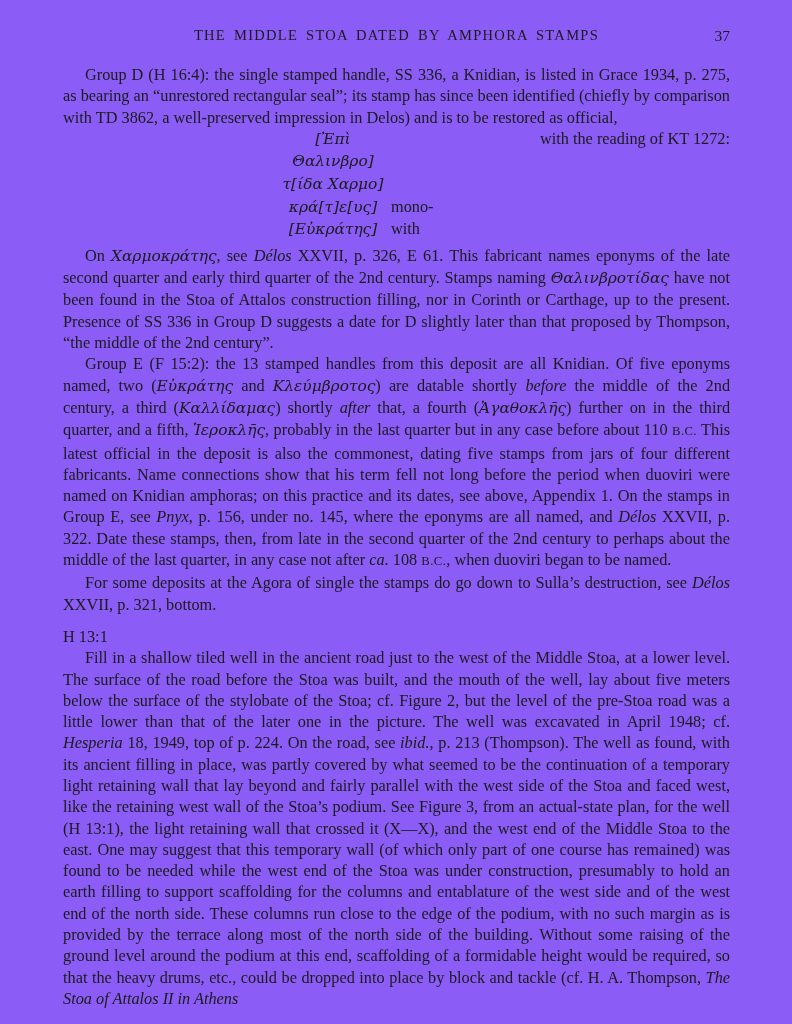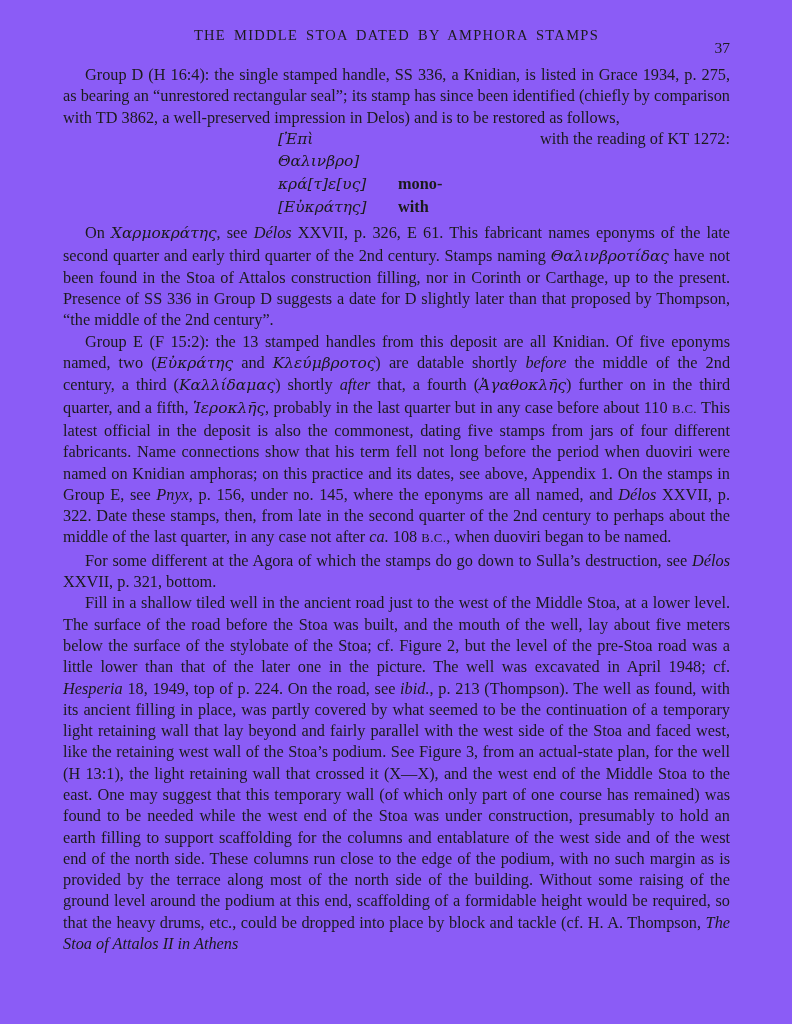--- a/index.html
+++ b/index.html
@@ -4,59 +4,64 @@
 <style>
   * { margin:0; padding:0; box-sizing:border-box; }
   html, body { background:#e9e9e9; }
   .page {
     position:relative; width:792px; height:1024px; margin:0 auto;
     background:#8b5cf6; color:#1b1b1b; overflow:hidden;
     font-family:"Liberation Serif", serif;
   }
   .header { position:absolute; top:27px; left:63px; width:667px; height:22px; }
   .title  { text-align:center; font-size:14.5px; letter-spacing:1.3px; word-spacing:3px; }
-  .pagenum{ position:absolute; right:0px; top:12px; font-size:15.5px; }
+  .pagenum{ position:absolute; right:0px; top:0; font-size:15.5px; }
   .body   {
     position:absolute; top:64px; left:63px; width:667px;
     font-size:16.3px; line-height:21.3px; text-align:justify;
   }
   p.para { text-indent:22px; margin:0; }
   .line-block { text-indent:0; text-align:right; }
   .it { font-style:italic;margin-top:24px; }
   .gk { font-family:"DejaVu Serif", serif; font-style:italic; font-size:15.4px; }
   .sc { font-size:0.78em; letter-spacing:0.4px; }
   .inscription { margin:-21.3px 0 4px 215px; line-height:22.6px; text-align:left; }
   .insc-line { display:flex; }
-  .insc-greek { display:inline-block; width:110px; }
-  .insc-gloss { margin-left:10px;font-weight:bold; }
+  .insc-greek { display:inline-block; width:110px; text-align:center; }
+  .insc-gloss { margin-left:3px; }
   .heading { margin-top:11px; text-align:left; }
 </style>
 </head>
 <body>
 
 <div class="page">
   <div class="header">
     <div class="title">THE MIDDLE STOA DATED BY AMPHORA STAMPS</div>
     <div class="pagenum">37</div>
   </div>
   <div class="body" id="page-body">
-      <p class="para"><span class="">Group D (H 16:4): the single stamped handle, SS 336, a Knidian, is listed in Grace 1934, p. 275, as bearing an “unrestored rectangular seal”; its stamp has since been identified (chiefly by comparison with TD 3862, a well-preserved impression in Delos) and is to be restored as follows,</span></p>
+      <p class="para"><span class="">Group D (H 16:4): the single stamped handle, SS 336, a Knidian, is listed in Grace 1934, p. 275, as bearing an “unrestored rectangular seal”; its stamp has since been identified (chiefly by comparison with TD 3862, a well-preserved impression in Delos) and is to be restored as official,</span></p>
       <div class="line-block"><span class="">with the reading of KT 1272:</span></div>
       <div class="inscription">
         <div class="insc-line">
           <span class="insc-greek gk">[Ἐπὶ Θαλινβρο]</span>
+          <span class="insc-gloss"></span>
+        </div>
+        <div class="insc-line">
+          <span class="insc-greek gk">τ[ίδα Χαρμο]</span>
           <span class="insc-gloss"></span>
         </div>
         <div class="insc-line">
           <span class="insc-greek gk">κρά[τ]ε[υς]</span>
           <span class="insc-gloss">mono-</span>
         </div>
         <div class="insc-line">
           <span class="insc-greek gk">[Εὐκράτης]</span>
           <span class="insc-gloss">with</span>
         </div>
       </div>
       <p class="para"><span class="">On </span><span class="gk">Χαρμοκράτης</span><span class="">, see </span><span class="it">Délos</span><span class=""> XXVII, p. 326, E 61. This fabricant names eponyms of the late second quarter and early third quarter of the 2nd century. Stamps naming </span><span class="gk">Θαλινβροτίδας</span><span class=""> have not been found in the Stoa of Attalos construction filling, nor in Corinth or Carthage, up to the present. Presence of SS 336 in Group D suggests a date for D slightly later than that proposed by Thompson, “the middle of the 2nd century”.</span></p>
       <p class="para"><span class="">Group E (F 15:2): the 13 stamped handles from this deposit are all Knidian. Of five eponyms named, two (</span><span class="gk">Εὐκράτης</span><span class=""> and </span><span class="gk">Κλεύμβροτος</span><span class="">) are datable shortly </span><span class="it">before</span><span class=""> the middle of the 2nd century, a third (</span><span class="gk">Καλλίδαμας</span><span class="">) shortly </span><span class="it">after</span><span class=""> that, a fourth (</span><span class="gk">Ἀγαθοκλῆς</span><span class="">) further on in the third quarter, and a fifth, </span><span class="gk">Ἱεροκλῆς</span><span class="">, probably in the last quarter but in any case before about 110 </span><span class="sc">B.C.</span><span class=""> This latest official in the deposit is also the commonest, dating five stamps from jars of four different fabricants. Name connections show that his term fell not long before the period when duoviri were named on Knidian amphoras; on this practice and its dates, see above, Appendix 1. On the stamps in Group E, see </span><span class="it">Pnyx</span><span class="">, p. 156, under no. 145, where the eponyms are all named, and </span><span class="it">Délos</span><span class=""> XXVII, p. 322. Date these stamps, then, from late in the second quarter of the 2nd century to perhaps about the middle of the last quarter, in any case not after </span><span class="it">ca.</span><span class=""> 108 </span><span class="sc">B.C.</span><span class="">, when duoviri began to be named.</span></p>
-      <p class="para"><span class="">For some different at the Agora of which the stamps do go down to Sulla’s destruction, see </span><span class="it">Délos</span><span class=""> XXVII, p. 321, bottom.</span></p>
+      <p class="para"><span class="">For some deposits at the Agora of single the stamps do go down to Sulla’s destruction, see </span><span class="it">Délos</span><span class=""> XXVII, p. 321, bottom.</span></p>
+      <div class="heading">H 13:1</div>
       <p class="para"><span class="">Fill in a shallow tiled well in the ancient road just to the west of the Middle Stoa, at a lower level. The surface of the road before the Stoa was built, and the mouth of the well, lay about five meters below the surface of the stylobate of the Stoa; cf. Figure 2, but the level of the pre-Stoa road was a little lower than that of the later one in the picture. The well was excavated in April 1948; cf. </span><span class="it">Hesperia</span><span class=""> 18, 1949, top of p. 224. On the road, see </span><span class="it">ibid.</span><span class="">, p. 213 (Thompson). The well as found, with its ancient filling in place, was partly covered by what seemed to be the continuation of a temporary light retaining wall that lay beyond and fairly parallel with the west side of the Stoa and faced west, like the retaining west wall of the Stoa’s podium. See Figure 3, from an actual-state plan, for the well (H 13:1), the light retaining wall that crossed it (X—X), and the west end of the Middle Stoa to the east. One may suggest that this temporary wall (of which only part of one course has remained) was found to be needed while the west end of the Stoa was under construction, presumably to hold an earth filling to support scaffolding for the columns and entablature of the west side and of the west end of the north side. These columns run close to the edge of the podium, with no such margin as is provided by the terrace along most of the north side of the building. Without some raising of the ground level around the podium at this end, scaffolding of a formidable height would be required, so that the heavy drums, etc., could be dropped into place by block and tackle (cf. H. A. Thompson, </span><span class="it">The Stoa of Attalos II in Athens</span></p>
     </div>
 </div>
 
 </body></html>

